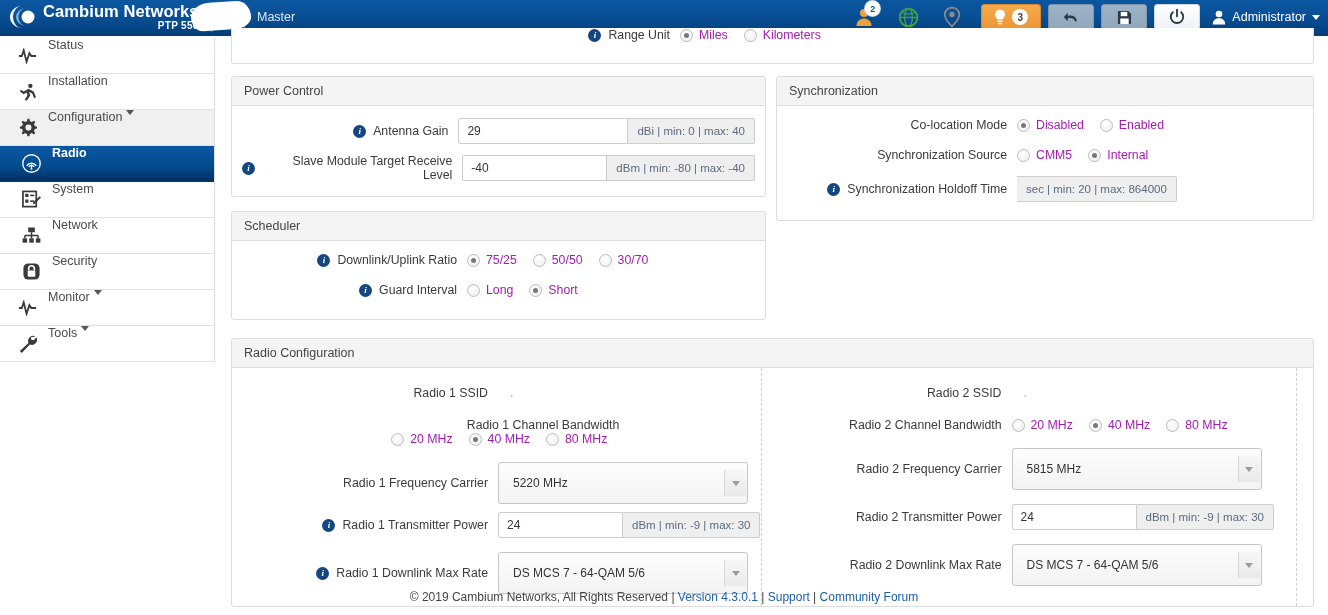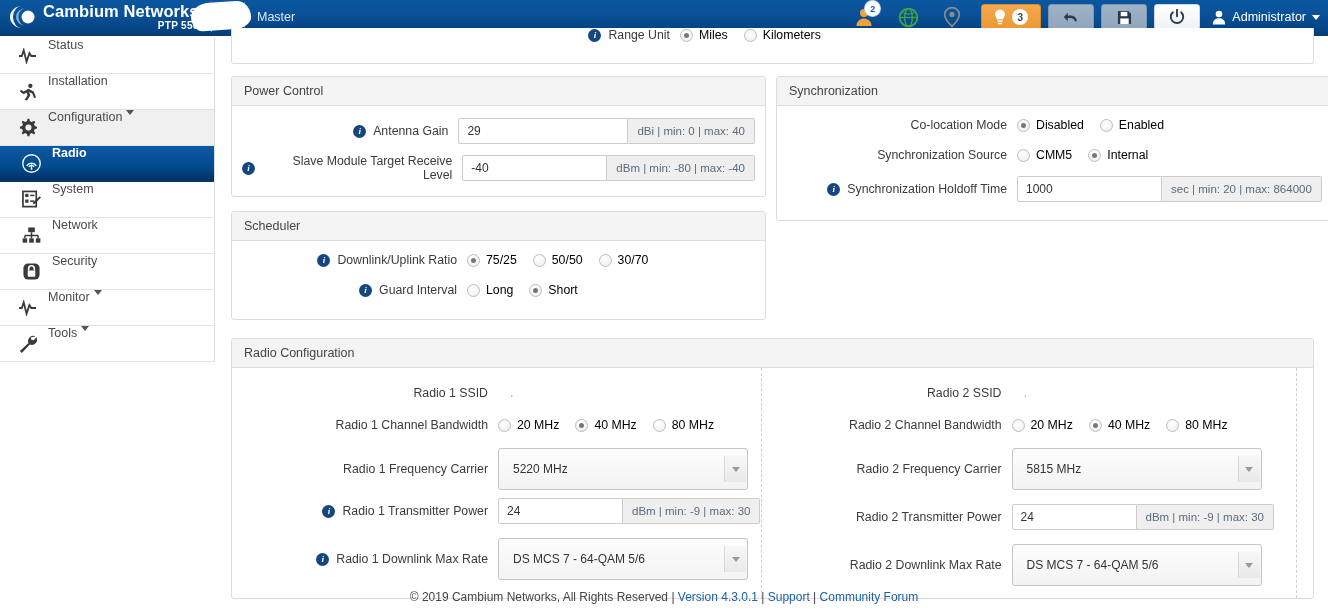--- a/index.html
+++ b/index.html
@@ -131,21 +131,21 @@
     width: 13px; height: 13px; border-radius: 50%;
     background: #14467f; color: #fff;
     font-size: 9px; font-weight: bold; font-style: italic;
     display: inline-flex; align-items: center; justify-content: center;
     font-family: "Liberation Serif", serif;
     flex: none;
   }
 
   
   .radio-group { display: flex; align-items: center; gap: 6px; }
-  .radio-opt { display: flex; align-items: center; gap: 6px; margin-right: 10px; font-size: 12.3px; color: #000000; }
+  .radio-opt { display: flex; align-items: center; gap: 6px; margin-right: 10px; font-size: 12.3px; color: #a21caf; }
   .rad {
     width: 13px; height: 13px; border-radius: 50%;
     background: radial-gradient(circle at 40% 35%, #fff, #ececec);
     border: 1px solid #bdbdbd; position: relative; flex: none;
   }
   .rad.on::after {
     content: ''; position: absolute; left: 3px; top: 3px;
     width: 5px; height: 5px; border-radius: 50%; background: #777;
   }
 
@@ -516,21 +516,20 @@
                 <span>Internal</span>
               </label>
             </div>
           </div>
           <div class="row" style="margin-top:14px;">
             <div class="lbl" style="width:230px;">
               <span class="info-i">i</span>
               <span>Synchronization Holdoff Time</span>
             </div>
             <div class="input-wrap">
-              <div class="txt" style="width:145px;">1000</div>
               <div class="suffix">sec | min: 20 | max: 864000</div>
             </div>
           </div>
         </div>
       </div>
     </div>
   </div>
 
   <div class="panel" style="margin-top:4px;">
     <div class="panel-head">Radio Configuration</div>
@@ -538,21 +537,21 @@
       <div class="split" style="margin:0 16px;">
 
         <div class="col col-left">
           <div class="row" style="margin-bottom:18px;">
             <div class="lbl" style="width:250px;">
               <span>Radio 1 SSID</span>
             </div>
             <div style="font-size:12.3px;color:#9aa6b2;padding-left:12px;">.</div>
           </div>
 
-          <div class="row" style="margin-bottom:16px;">
+          <div class="row" style="margin-bottom:16px;flex-direction:column;">
             <div class="lbl" style="width:250px;">
               <span>Radio 1 Channel Bandwidth</span>
             </div>
             <div class="radio-group">
               <label class="radio-opt">
                 <span class="rad"></span>
                 <span>20 MHz</span>
               </label>
               <label class="radio-opt">
                 <span class="rad on"></span>

